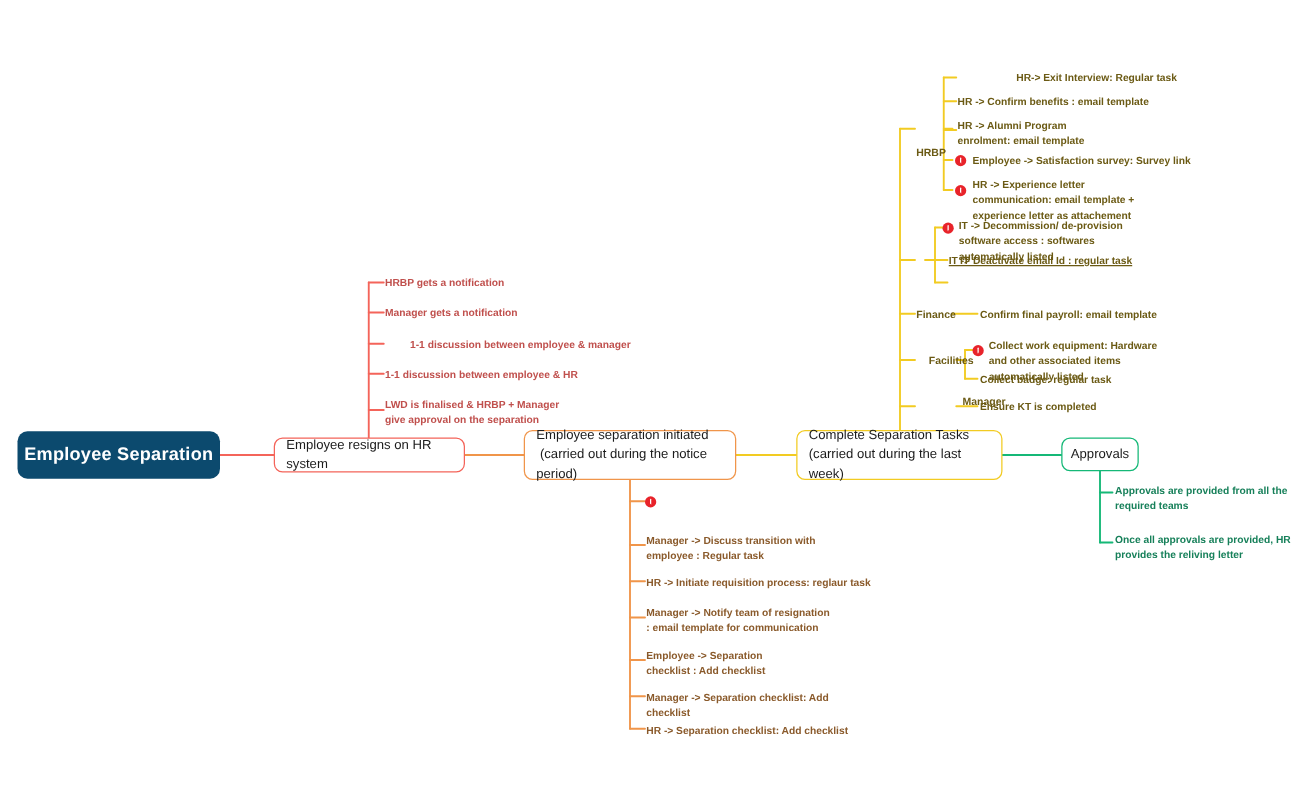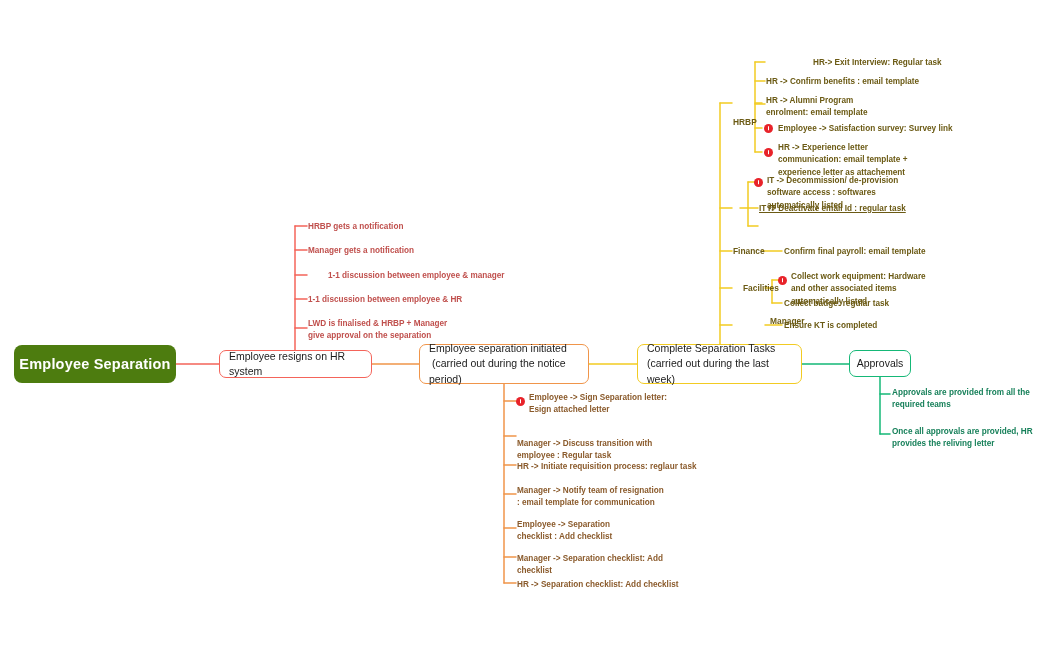--- a/index.html
+++ b/index.html
@@ -8,21 +8,21 @@
     font-family:"Liberation Sans","DejaVu Sans",sans-serif;
   }
   #canvas{position:absolute;left:0;top:0;width:1043px;height:645px;}
   svg.links{position:absolute;left:0;top:0;width:1043px;height:645px;pointer-events:none;}
 
   .node{position:absolute;box-sizing:border-box;}
 
   
   .root{
     left:14px;top:345px;width:162px;height:38px;
-    background:#4d7c0f;border-radius:8px;
+    background:#0c4a6e;border-radius:8px;
     display:flex;align-items:center;justify-content:center;
     color:#ffffff;font-size:14.5px;font-weight:bold;letter-spacing:.2px;
   }
 
   
   .stage{
     background:#ffffff;border-radius:7px;border:1.6px solid #cccccc;
     display:flex;align-items:center;
     color:#1b1b1b;font-size:10.5px;line-height:1.45;font-weight:500;
     padding:5px 9px;
@@ -154,23 +154,22 @@
 
   <div class="leaf red" style="left:308px;top:221px;width:180px;">HRBP gets a notification</div>
   <div class="leaf red" style="left:308px;top:245px;width:180px;">Manager gets a notification</div>
   <div class="leaf red" style="left:328px;top:270px;width:200px;">1-1 discussion between employee &amp; manager</div>
   <div class="leaf red" style="left:308px;top:294px;width:200px;">1-1 discussion between employee &amp; HR</div>
   <div class="leaf red" style="left:308px;top:318px;width:140px;">LWD is finalised &amp; HRBP + Manager give approval on the separation</div>
 
   <div class="warn" style="left:516px;top:397px;">
       <i></i>
     </div>
-  <div class="leaf orange" style="left:529px;top:392px;width:140px;">Employee -&gt; Sign Separation letter: Esign attached letter</div>
-
-  <div class="leaf orange" style="left:517px;top:427px;width:150px;margin-top:11px;">Manager -&gt; Discuss transition with employee : Regular task</div>
+
+  <div class="leaf orange" style="left:517px;top:427px;width:150px;">Manager -&gt; Discuss transition with employee : Regular task</div>
 
   <div class="leaf orange" style="left:517px;top:461px;width:180px;">HR -&gt; Initiate requisition process: reglaur task</div>
 
   <div class="leaf orange" style="left:517px;top:485px;width:150px;">Manager -&gt; Notify team of resignation : email template for communication</div>
 
   <div class="leaf orange" style="left:517px;top:519px;width:130px;">Employee -&gt; Separation checklist : Add checklist</div>
 
   <div class="leaf orange" style="left:517px;top:553px;width:180px;">Manager -&gt; Separation checklist: Add checklist</div>
 
   <div class="leaf orange" style="left:517px;top:579px;width:180px;">HR -&gt; Separation checklist: Add checklist</div>

